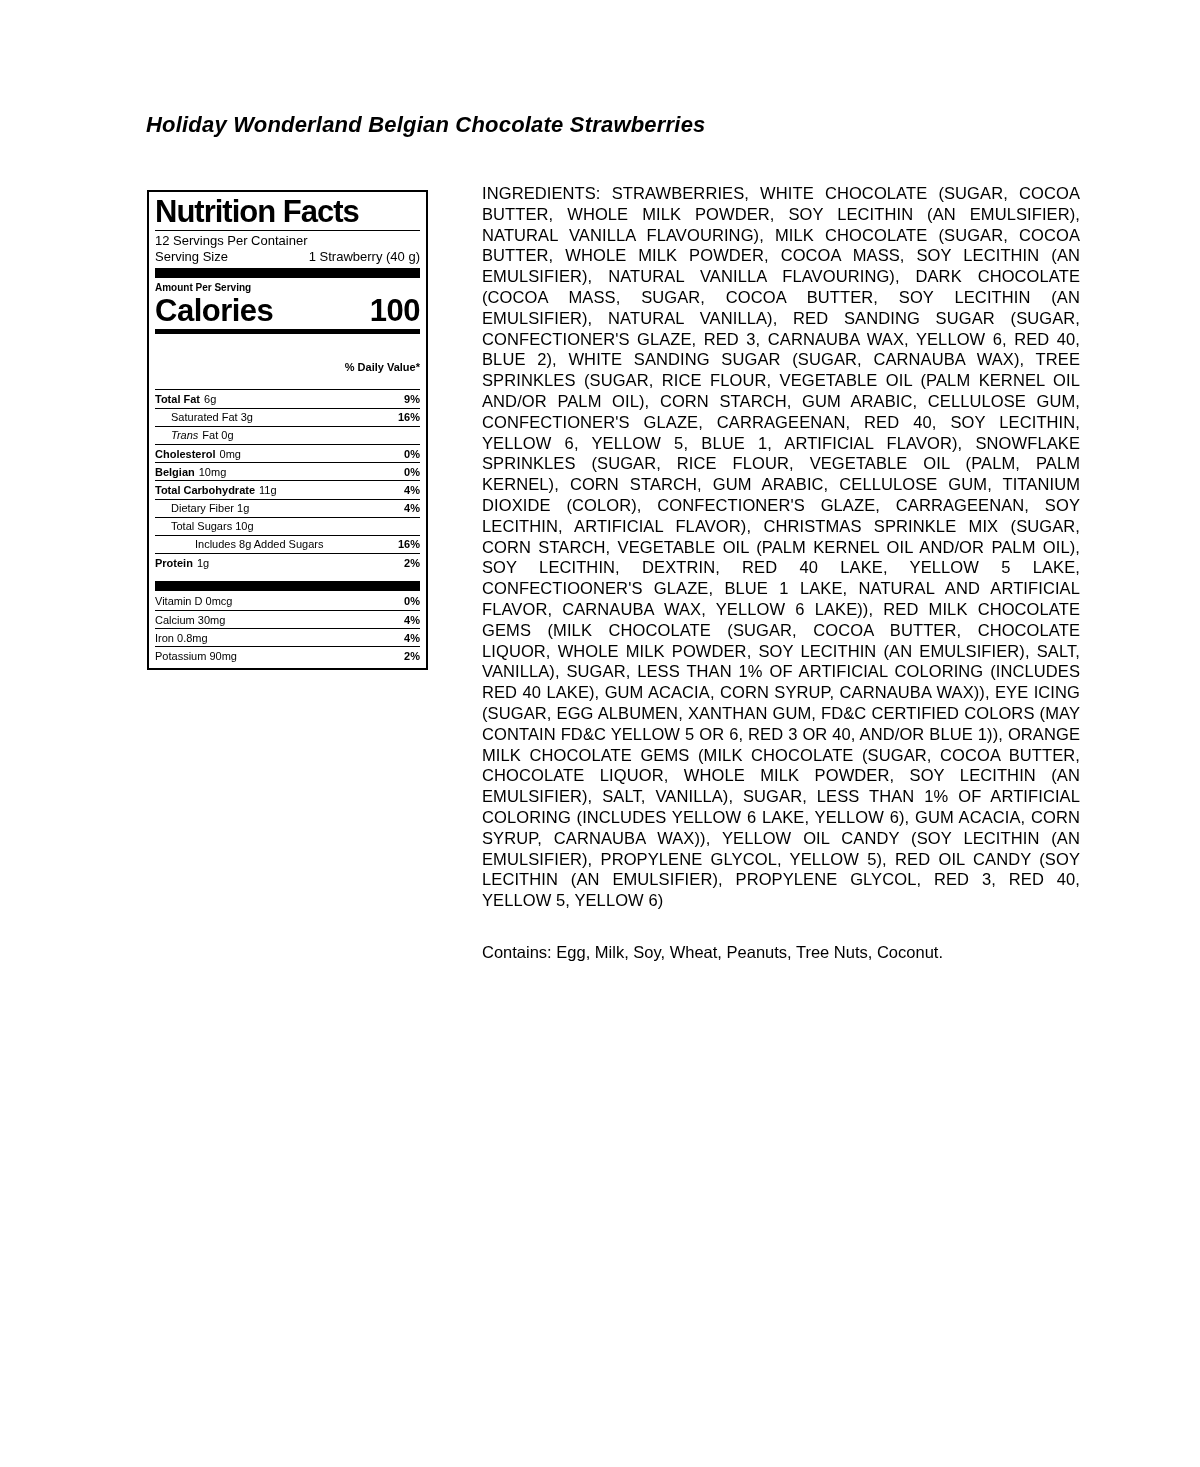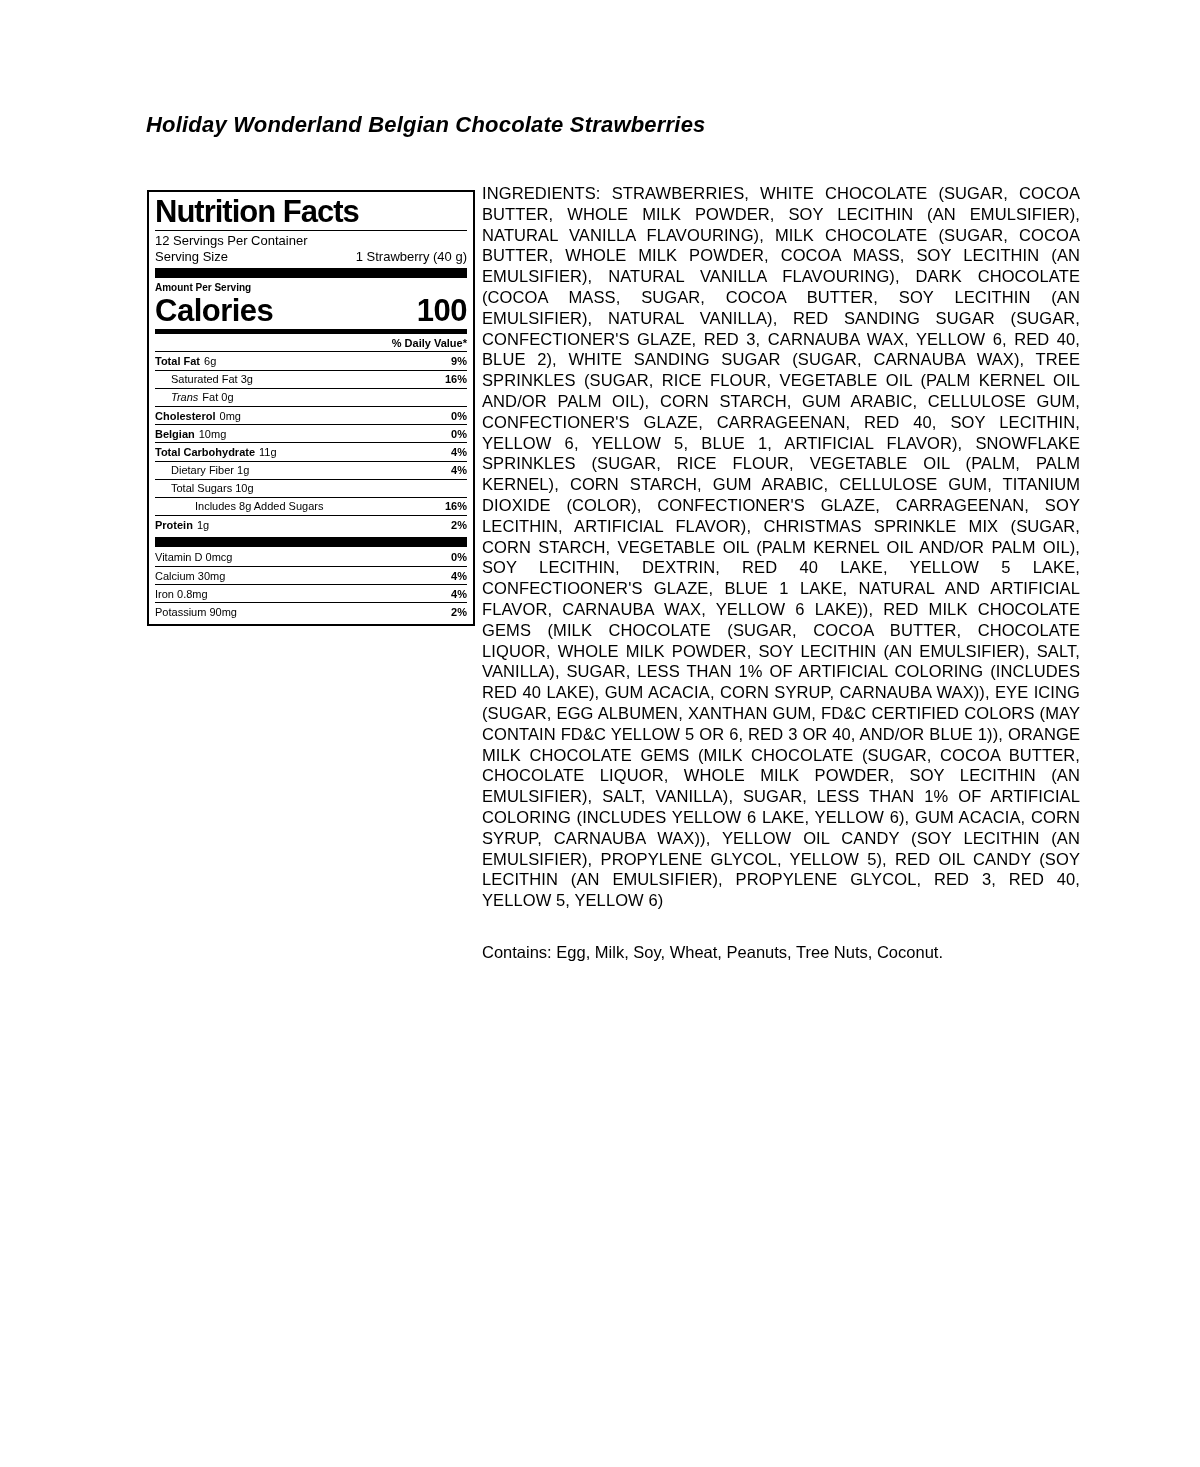--- a/index.html
+++ b/index.html
@@ -8,21 +8,21 @@
     font-family: "Liberation Sans", sans-serif; color: #000;
   }
   .page-title {
     position: absolute; left: 146px; top: 97px;
     font-size: 22px; font-weight: bold; letter-spacing: 0.2px;
     white-space: nowrap;
     font-style: italic;
   }
   
   .nf {
-    position: absolute; left: 147px; top: 190px; width: 328px;
+    position: absolute; left: 147px; top: 190px; width: 281px;
     border: 2px solid #000; padding: 4px 6px 3px; box-sizing: border-box;
     background: #fff;
   }
   .nf-heading {
     font-size: 31px; font-weight: 900; letter-spacing: -1px;
     line-height: 1.02; padding-bottom: 2px; border-bottom: 1px solid #000;
     white-space: nowrap;
   }
   .nf-servings { font-size: 13px; padding-top: 3px; line-height: 1.15; }
   .nf-serving-row {
@@ -31,36 +31,36 @@
   }
   .bar-thick { height: 10px; background: #000; margin: 0 0 2px; }
   .nf-aps { font-size: 10px; font-weight: bold; padding: 2px 0 1px; }
   .nf-cal-row {
     display: flex; justify-content: space-between; align-items: center;
     font-size: 31px; font-weight: 900; letter-spacing: -0.5px;
     line-height: 1.0; padding: 1px 0 3px; border-bottom: 5px solid #000;
   }
   .nf-dv-header {
     text-align: right; font-size: 11px; font-weight: bold;
-    padding: 3px 0 2px; border-bottom: 1px solid #000;
+    padding: 3px 0 16px; border-bottom: 1px solid #000; margin-top: 24px;
   }
   .row, .mrow {
     display: flex; justify-content: space-between; align-items: baseline;
     font-size: 11px; line-height: 1.2; padding: 2.5px 0 1.5px;
     border-bottom: 1px solid #000;
   }
   .row .l, .mrow .l { display: inline-block; }
   .row .dv, .mrow .dv { font-weight: bold; }
   .row.b .n { font-weight: bold; }
   .row.it .n { font-style: italic; }
   .row.i1 .l { padding-left: 16px; }
   .row.i2 .l { padding-left: 40px; }
   .n { margin-right: 4px; }
   .n:empty { margin-right: 0; }
-  .row.last { border-bottom: none; padding-bottom: 4px; }
+  .row.last { border-bottom: none; padding-bottom: 10px; }
   .mrow.last { border-bottom: none; }
   
   .ingredients-col { position: absolute; left: 482px; top: 183px; width: 598px; }
   .ingredients-text {
     font-size: 16.5px; line-height: 20.8px; text-align: justify;
     margin: 0; letter-spacing: 0.1px;
   }
   .contains-text {
     font-size: 16.5px; line-height: 20.8px; margin: 31px 0 0;
   }

